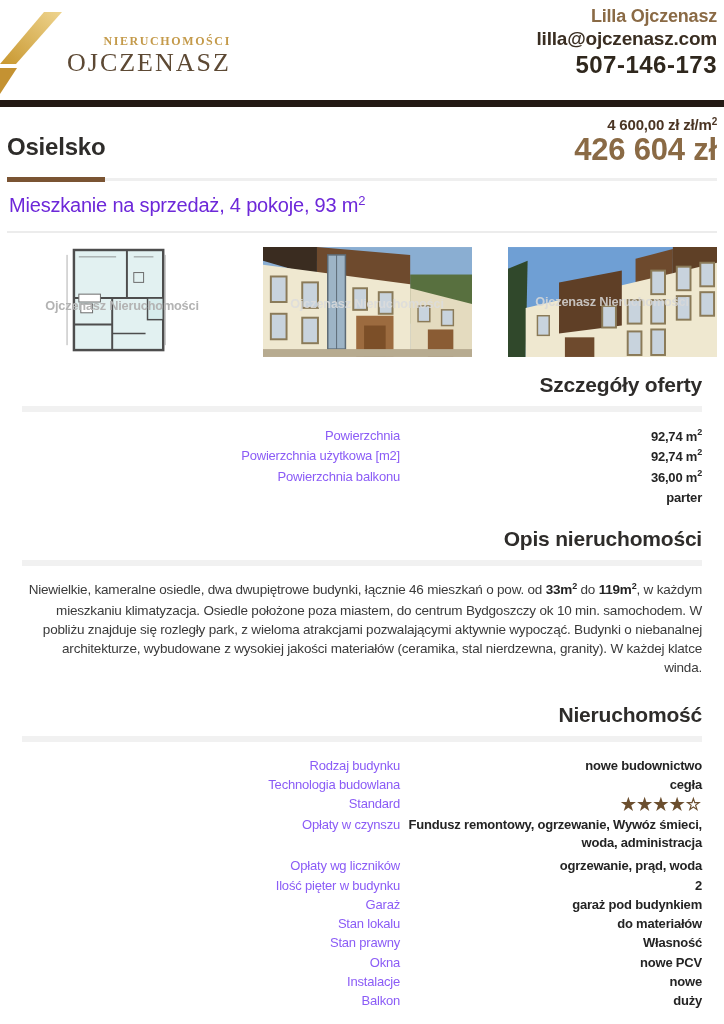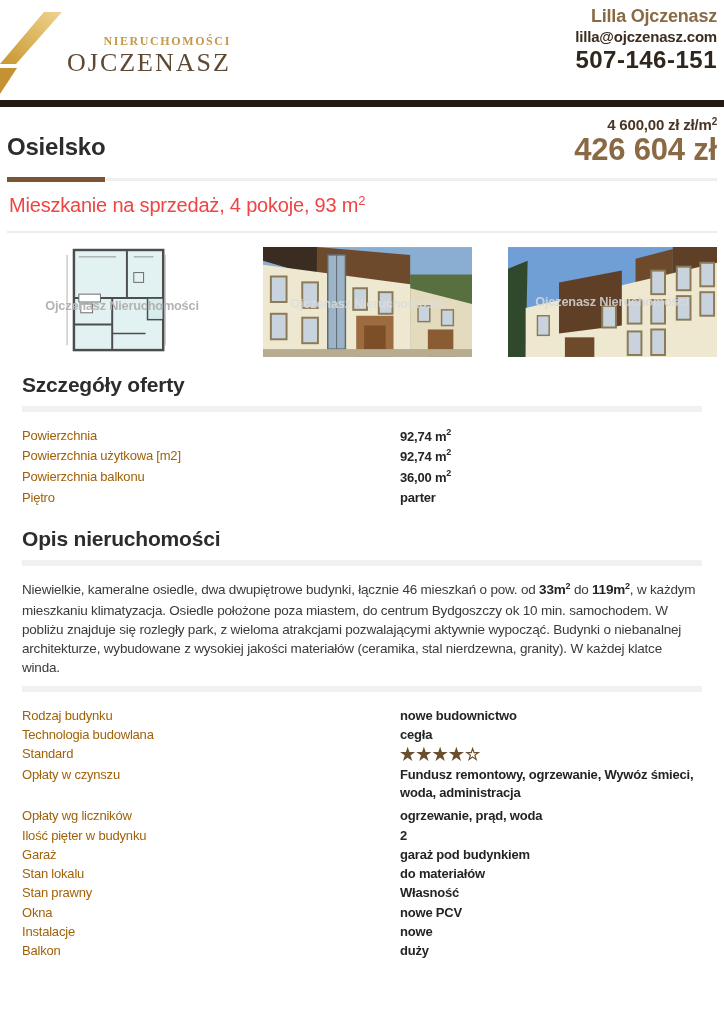--- a/index.html
+++ b/index.html
@@ -16,51 +16,51 @@
   .brand-tagline{
     font-family:"Liberation Serif",serif;font-weight:bold;
     color:#c49a4a;font-size:12px;letter-spacing:1.6px;margin-top:22px;
   }
   .brand-name{
     font-family:"Liberation Serif",serif;
     color:#5d4934;font-size:26px;letter-spacing:2px;line-height:1.0;margin-top:1px;
   }
   .contact{position:absolute;right:7px;top:6px;text-align:right;line-height:1.15;}
   .agent-name{color:#8a6a45;font-size:18px;font-weight:bold;}
-  .agent-email{color:#3a2e22;font-size:15px;font-weight:bold;margin-top:1px;}
+  .agent-email{color:#3a2e22;font-size:19px;font-weight:bold;margin-top:1px;}
   .agent-phone{color:#2f271d;font-size:24px;font-weight:bold;letter-spacing:0.5px;margin-top:1px;}
   .top-bar{height:7px;background:#241a14;}
   
   .main{padding:0 7px;}
   .title-row{display:flex;justify-content:space-between;align-items:flex-start;margin-top:10px;}
   .page-title{font-size:24px;font-weight:bold;color:#2e2c2a;margin:16px 0 0 0;}
   .price-block{text-align:right;line-height:1.1;}
   .price-small{color:#4a3423;font-size:15px;font-weight:bold;}
   .price-small .sup{font-size:10px;position:relative;top:-5px;}
   .price-big{color:#8a6a45;font-size:31px;font-weight:bold;line-height:1.05;}
   .title-underline{display:flex;align-items:center;margin-top:11px;height:5px;}
   .title-underline .accent{width:98px;height:5px;background:#7a5433;}
   .title-underline .rest{flex:1;height:3px;background:#efefef;}
-  .subtitle{margin-top:12px;font-size:20px;color:#ef4444;padding-left:2px;}
+  .subtitle{margin-top:12px;font-size:20px;color:#6d28d9;padding-left:2px;}
   .subtitle .sup{font-size:13px;position:relative;top:-7px;}
   .divider{height:2px;background:#ececec;margin-top:14px;}
   
   .photos{display:flex;gap:36px;margin:13px 0 0 11px;}
   .photo{width:213px;height:112px;display:block;cursor:pointer;}
   
-  .section{padding:0 15px;}
+  .section{padding:0 15px;text-align:right;}
   .section-heading{font-size:21px;font-weight:bold;color:#2e2c2a;margin:0;}
   .sh-details{margin-top:15px;}
   .sh-desc{margin-top:20px;}
   .sh-prop{margin-top:26px;}
   .section-divider{height:6px;background:#f1f1f1;margin-top:9px;}
   
   .table{margin-top:14px;}
   .trow{display:flex;align-items:flex-start;padding:2.8px 0;font-size:13px;line-height:1.05;}
-  .tlabel{width:378px;flex:0 0 378px;color:#a16207;}
+  .tlabel{width:378px;flex:0 0 378px;color:#8b5cf6;}
   .tvalue{flex:1;font-weight:bold;color:#242424;}
   .tvalue div{margin-bottom:4px;}
   .vsup{font-size:9px;position:relative;top:-1px;}
   .star{font-size:17px;line-height:0.9;color:#6b4e2e;letter-spacing:1px;}
   
   .desc-text{font-size:13.5px;line-height:19px;color:#3a3a3a;margin:14px 0 0 0;max-width:682px;}
   .desc-text b{color:#242424;}
   .desc-text .sup{font-size:9px;position:relative;top:-5px;font-weight:bold;}
 </style>
 </head>
@@ -79,21 +79,21 @@
       <polygon points="0,56 17,56 0,82" fill="#c49232"></polygon>
     </svg>
     <div class="logo-text">
       <div class="brand-tagline">NIERUCHOMOŚCI</div>
       <div class="brand-name">OJCZENASZ</div>
     </div>
   </div>
   <div class="contact">
     <div class="agent-name">Lilla Ojczenasz</div>
     <div class="agent-email">lilla@ojczenasz.com</div>
-    <div class="agent-phone">507-146-151</div>
+    <div class="agent-phone">507-146-173</div>
   </div>
 </div>
 <div class="top-bar"></div>
 
 <div class="main">
 
   <div class="title-row">
     <h1 class="page-title">Osielsko</h1>
     <div class="price-block">
       <div class="price-small"><span>4 600,00 zł zł/m</span><span class="sup">2</span></div>
@@ -188,33 +188,33 @@
         </div>
         <div class="trow">
           <span class="tlabel">Powierzchnia użytkowa [m2]</span>
           <span class="tvalue">92,74 m<sup class="vsup">2</sup></span>
         </div>
         <div class="trow">
           <span class="tlabel">Powierzchnia balkonu</span>
           <span class="tvalue">36,00 m<sup class="vsup">2</sup></span>
         </div>
         <div class="trow">
-          <span class="tlabel">Piętro</span>
           <span class="tvalue">parter</span>
         </div>
       </div>
   </div>
 
   <div class="section">
     <h2 class="section-heading sh-desc">Opis nieruchomości</h2>
     <div class="section-divider"></div>
     <p class="desc-text"><span>Niewielkie, kameralne osiedle, dwa dwupiętrowe budynki, łącznie 46 mieszkań o pow. od </span><b>33m</b><b class="sup">2</b><span> do </span><b>119m</b><b class="sup">2</b><span>, w każdym mieszkaniu klimatyzacja. Osiedle położone poza miastem, do centrum Bydgoszczy ok 10 min. samochodem. W pobliżu znajduje się rozległy park, z wieloma atrakcjami pozwalającymi aktywnie wypocząć. Budynki o niebanalnej architekturze, wybudowane z wysokiej jakości materiałów (ceramika, stal nierdzewna, granity). W każdej klatce winda.</span></p>
   </div>
 
   <div class="section">
+    <h2 class="section-heading sh-prop">Nieruchomość</h2>
     <div class="section-divider"></div>
     <div class="table">
         <div class="trow">
           <span class="tlabel">Rodzaj budynku</span>
           <span class="tvalue">nowe budownictwo</span>
         </div>
         <div class="trow">
           <span class="tlabel">Technologia budowlana</span>
           <span class="tvalue">cegła</span>
         </div>

